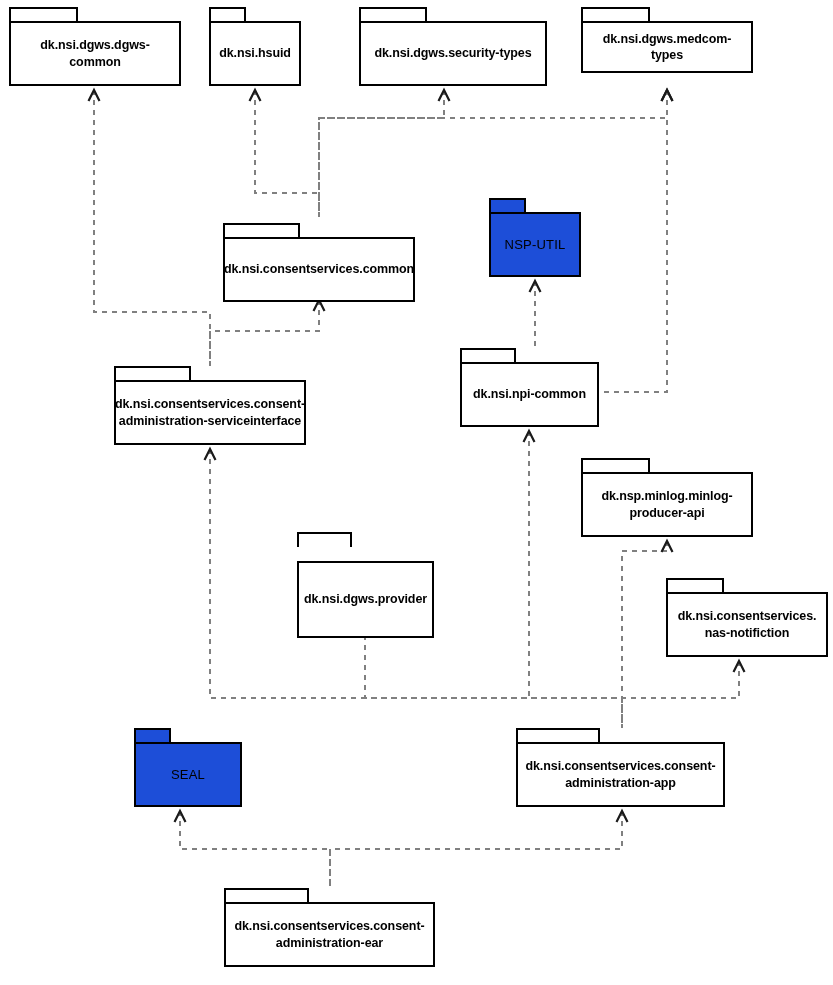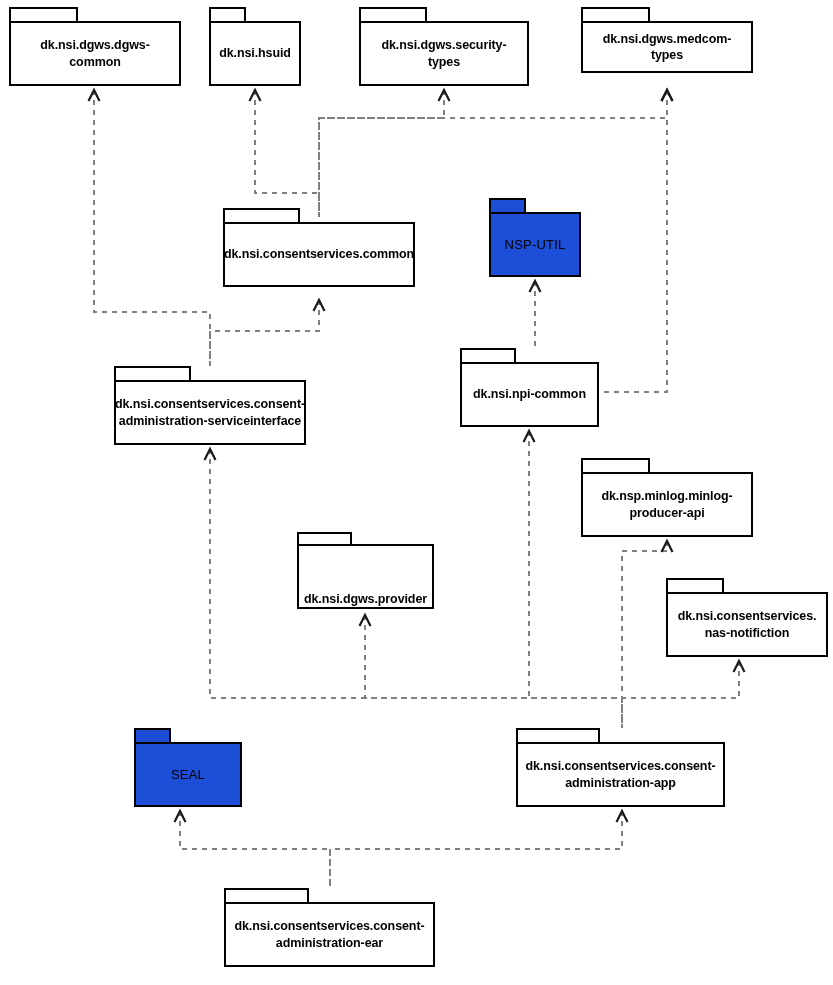--- a/index.html
+++ b/index.html
@@ -140,31 +140,31 @@
         </div>
       </div>
       <div class="pkg" style="left: 209px; top: 7px; width: 104px; height: 79px;">
         <div class="pkg-tab" style="width: 37px; height: 15px;"></div>
         <div class="pkg-body" style="top: 14px; width: 92px; height: 65px;">
           <div class="pkg-label">dk.nsi.hsuid</div>
         </div>
       </div>
       <div class="pkg" style="left: 359px; top: 7px; width: 170px; height: 79px;">
         <div class="pkg-tab" style="width: 68px; height: 15px;"></div>
-        <div class="pkg-body" style="top: 14px; width: 170px; height: 65px; justify-content: center;">
+        <div class="pkg-body" style="top: 14px; width: 188px; height: 65px; justify-content: center;">
           <div class="pkg-label">dk.nsi.dgws.security-types</div>
         </div>
       </div>
       <div class="pkg" style="left: 581px; top: 7px; width: 172px; height: 79px;">
         <div class="pkg-tab" style="width: 69px; height: 15px;"></div>
         <div class="pkg-body" style="top: 14px; width: 172px; height: 52px;">
           <div class="pkg-label">dk.nsi.dgws.medcom-types</div>
         </div>
       </div>
-      <div class="pkg" style="left: 223px; top: 208px; width: 192px; height: 79px;">
+      <div class="pkg" style="left: 223px; top: 223px; width: 192px; height: 79px;">
         <div class="pkg-tab" style="width: 77px; height: 15px;"></div>
         <div class="pkg-body" style="top: 14px; width: 192px; height: 65px;">
           <div class="pkg-label">dk.nsi.consentservices.common</div>
         </div>
       </div>
       <div class="pkg shaded" style="left: 489px; top: 198px; width: 92px; height: 79px;">
         <div class="pkg-tab" style="width: 37px; height: 15px;"></div>
         <div class="pkg-body" style="top: 14px; width: 92px; height: 65px;">
           <div class="pkg-label">NSP-UTIL</div>
         </div>
@@ -184,21 +184,21 @@
       </div>
       <div class="pkg" style="left: 581px; top: 458px; width: 151px; height: 79px;">
         <div class="pkg-tab" style="width: 69px; height: 15px;"></div>
         <div class="pkg-body" style="top: 14px; width: 172px; height: 65px;">
           <div class="pkg-label">dk.nsp.minlog.minlog-
 producer-api</div>
         </div>
       </div>
       <div class="pkg" style="left: 297px; top: 532px; width: 137px; height: 79px;">
         <div class="pkg-tab" style="width: 55px; height: 15px;"></div>
-        <div class="pkg-body" style="top: 12px; width: 137px; height: 65px; align-items: flex-end;">
+        <div class="pkg-body" style="top: 29px; width: 137px; height: 77px;">
           <div class="pkg-label">dk.nsi.dgws.provider</div>
         </div>
       </div>
       <div class="pkg" style="left: 666px; top: 578px; width: 146px; height: 79px;">
         <div class="pkg-tab" style="width: 58px; height: 15px;"></div>
         <div class="pkg-body" style="top: 14px; width: 162px; height: 65px;">
           <div class="pkg-label">dk.nsi.consentservices.
 nas-notifiction</div>
         </div>
       </div>

